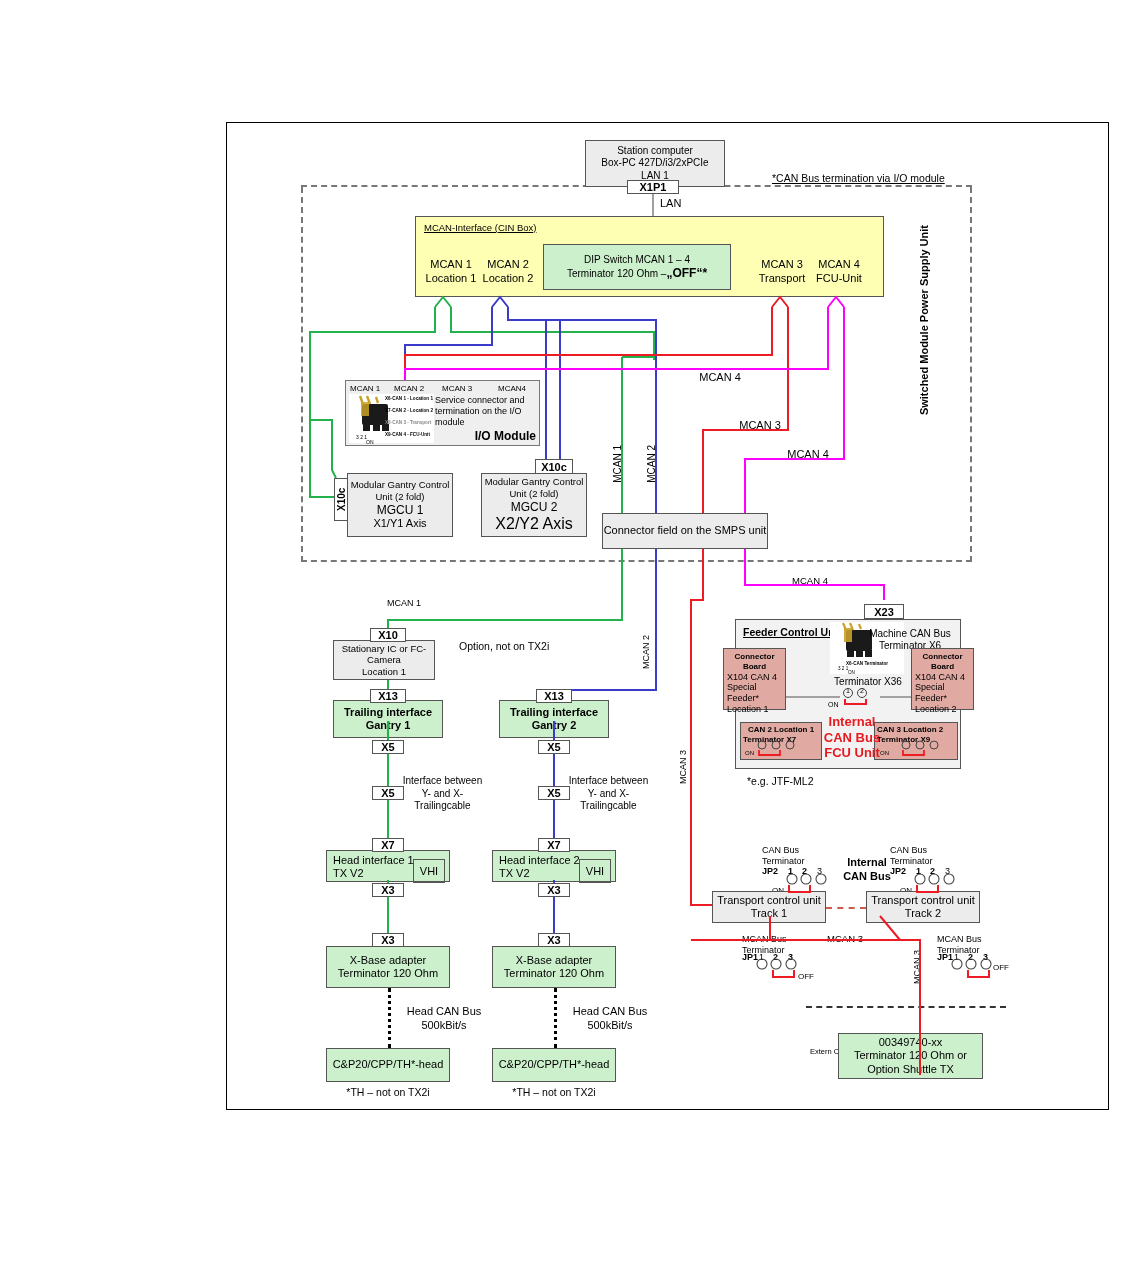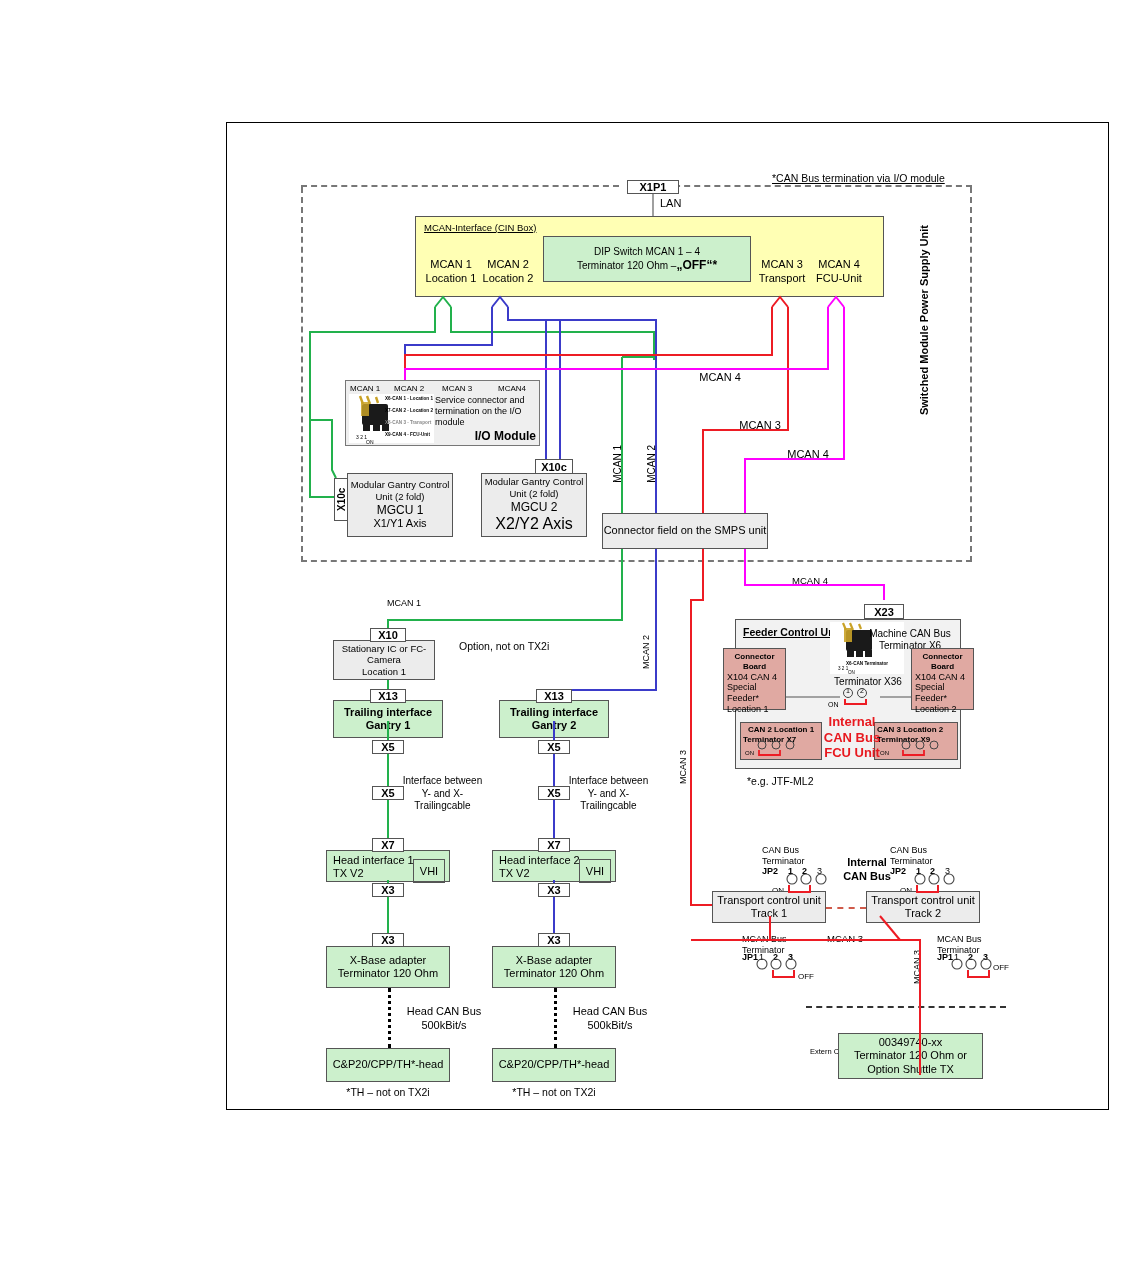--- a/index.html
+++ b/index.html
@@ -78,27 +78,32 @@
   </svg>
 
   <div class="dashed-area" style="left:301px;top:187px;width:671px;height:375px;border-left:2px dashed #777;border-right:2px dashed #777;border-top:none;border-bottom:2px dashed #777;"></div>
   <div class="dashed-area" style="left:664px;top:185px;width:308px;height:0;border:none;border-top:2px dashed #777;"></div>
   <div class="dashed-area" style="left:301px;top:185px;width:318px;height:0;border:none;border-top:2px dashed #777;"></div>
 
   <div class="lbl left" style="left:772px;top:172px;width:210px;font-size:10.5px;text-decoration:underline;text-align:left;">*CAN Bus termination via I/O module</div>
 
   <div class="vlbl bold" style="left:918px;top:225px;font-size:11px;">Switched Module Power Supply Unit</div>
 
+  <div class="box" style="left:585px;top:140px;width:140px;height:47px;font-size:10px;">
+    <div>Station computer</div>
+    <div>Box-PC 427D/i3/2xPCIe</div>
+    <div>LAN 1</div>
+  </div>
   <div class="conn" style="left:627px;top:180px;width:52px;height:14px;">X1P1</div>
   <div class="lbl left" style="left:660px;top:197px;width:40px;">LAN</div>
 
   <div class="box yellow" style="left:415px;top:216px;width:469px;height:81px;display:block;"></div>
   <div class="lbl left u" style="left:424px;top:222px;width:200px;font-size:9.5px;">MCAN-Interface (CIN Box)</div>
 
-  <div class="box green" style="left:543px;top:236px;width:208px;height:46px;">
+  <div class="box green" style="left:543px;top:244px;width:188px;height:46px;">
     <div class="t10">DIP Switch MCAN 1 – 4</div>
     <div style="display:flex;align-items:baseline;">
       <span class="t10">Terminator 120 Ohm – </span>
       <span style="font-size:12px;font-weight:bold;">„OFF“*</span>
     </div>
   </div>
 
   <div class="lbl" style="left:420px;top:258px;width:62px;font-size:11px;">
     <div>MCAN 1</div>
     <div>Location 1</div>

